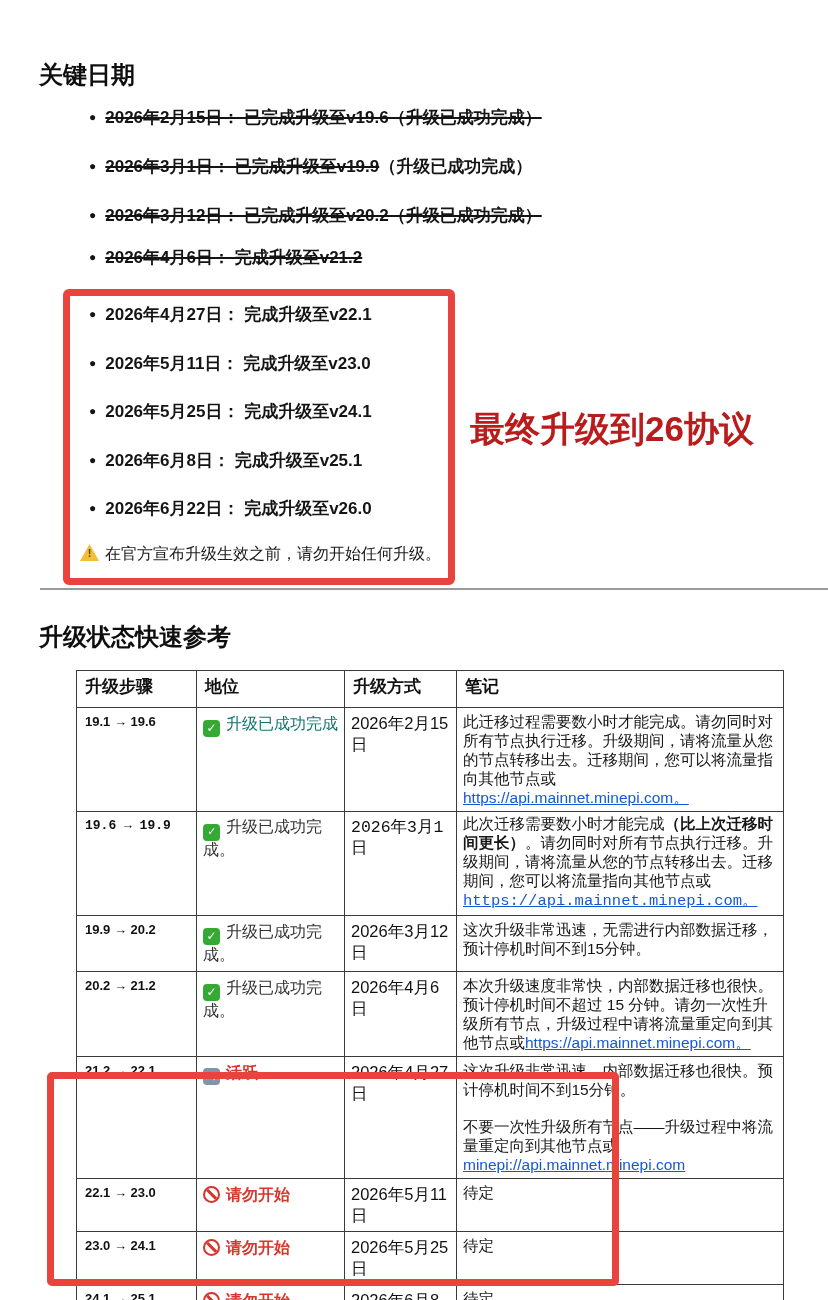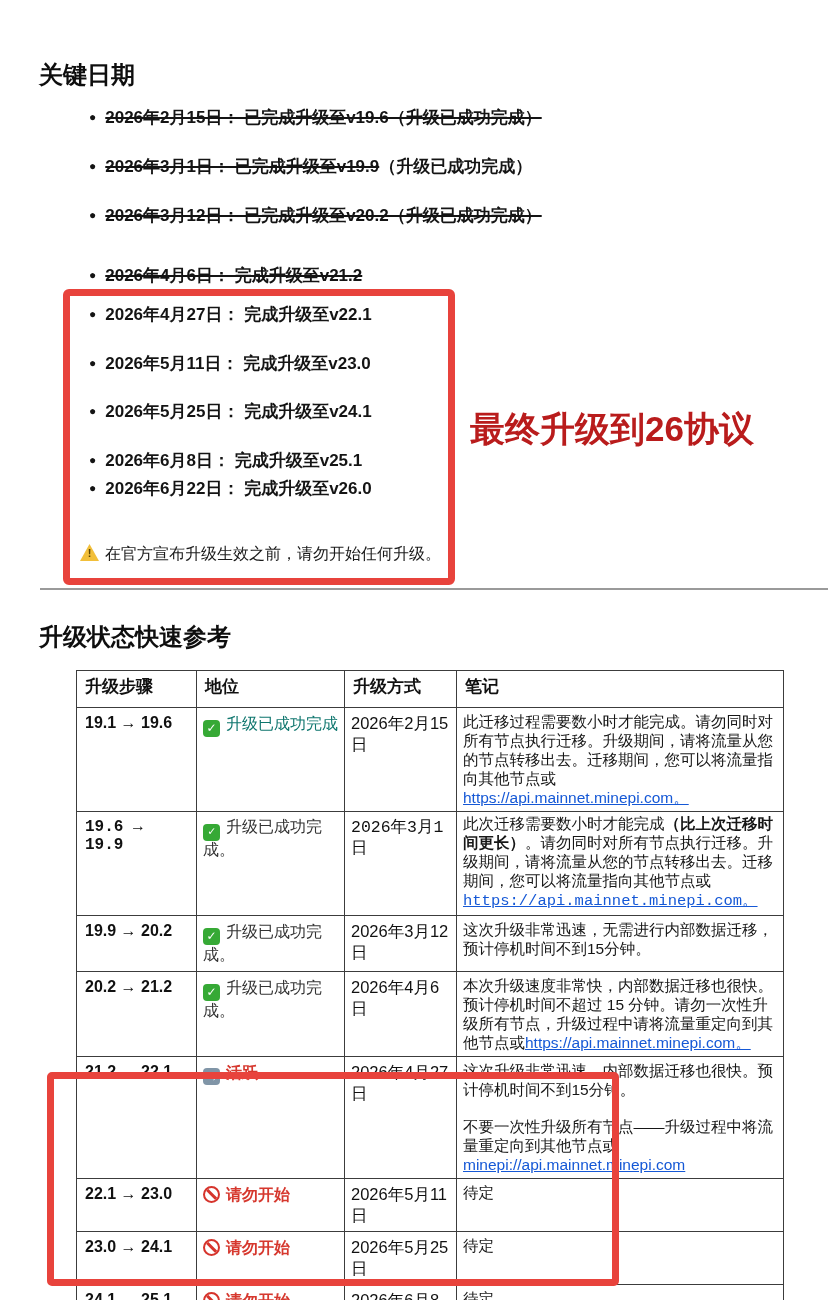--- a/index.html
+++ b/index.html
@@ -27,21 +27,21 @@
   .annotation{position:absolute;left:470px;top:374px;font-size:35px;font-weight:600;color:#b91c1c;white-space:nowrap;}
 
   .divider1{position:absolute;left:40px;right:0;top:556px;height:2px;background:#9a9a9a;}
   .divider2{position:absolute;left:42px;right:0;top:1271px;height:2px;background:#ababab;}
 
   
   .tbl-wrap{position:absolute;left:76px;top:638px;width:707px;}
   table.status{border-collapse:collapse;table-layout:fixed;width:707px;}
   table.status th,table.status td{border:1.7px solid #3c3c3c;vertical-align:top;text-align:left;}
   table.status th{font-size:17px;font-weight:bold;padding:4px 8px;height:28px;color:#111;}
-  td.step-cell{font-size:16px;font-weight:bold;padding:6px 8px;color:#111;}
+  td.step-cell{font-size:13px;font-weight:bold;padding:6px 8px;color:#111;}
   td.status-cell{font-size:16px;padding:6px 6px;line-height:20px;}
   td.date-cell{font-size:16.5px;padding:5px 6px;line-height:21px;color:#111;}
   td.notes-cell{font-size:15.5px;padding:4px 6px;line-height:19px;color:#161616;}
   .badge{display:inline-block;width:17px;height:17px;border-radius:4px;color:#fff;
     font-size:12px;font-weight:bold;text-align:center;line-height:17px;vertical-align:-3px;margin-right:6px;}
   .badge.check{background:#36a935;}
   .badge.arrow{background:#8095a7;font-size:13px;}
   .badge.ban{width:13px;height:13px;border:2.6px solid #d6342c;border-radius:50%;
     background:transparent;position:relative;overflow:hidden;vertical-align:-3px;}
   .ban-slash{position:absolute;left:50%;top:-2px;width:2.6px;height:18px;background:#d6342c;
@@ -56,26 +56,26 @@
 <body>
 
 <div class="page">
 
   <div class="h1">关键日期</div>
 
   <div>
       <div class="bullet" style="top: 75px;"><span class="dot">●</span><span class="struck">2026年2月15日： 已完成升级至v19.6（升级已成功完成）</span></div>
       <div class="bullet" style="top: 123.8px;"><span class="dot">●</span><span class="struck">2026年3月1日： 已完成升级至v19.9</span><span>（升级已成功完成）</span></div>
       <div class="bullet" style="top: 172.6px;"><span class="dot">●</span><span class="struck">2026年3月12日： 已完成升级至v20.2（升级已成功完成）</span></div>
-      <div class="bullet" style="top: 233px;"><span class="dot">●</span><span class="struck">2026年4月6日： 完成升级至v21.2</span></div>
+      <div class="bullet" style="top: 215px;"><span class="dot">●</span><span class="struck">2026年4月6日： 完成升级至v21.2</span></div>
       <div class="bullet" style="top: 272px;"><span class="dot">●</span><span>2026年4月27日： 完成升级至v22.1</span></div>
       <div class="bullet" style="top: 320.6px;"><span class="dot">●</span><span>2026年5月11日： 完成升级至v23.0</span></div>
       <div class="bullet" style="top: 369.2px;"><span class="dot">●</span><span>2026年5月25日： 完成升级至v24.1</span></div>
       <div class="bullet" style="top: 417.8px;"><span class="dot">●</span><span>2026年6月8日： 完成升级至v25.1</span></div>
-      <div class="bullet" style="top: 446px;"><span class="dot">●</span><span>2026年6月22日： 完成升级至v26.0</span></div>
+      <div class="bullet" style="top: 466px;"><span class="dot">●</span><span>2026年6月22日： 完成升级至v26.0</span></div>
     </div>
 
   <div class="redbox1"></div>
 
   <div class="warning-line">
     <span class="warn-tri"><span class="bang">!</span></span><span>在官方宣布升级生效之前，请勿开始任何升级。</span>
   </div>
 
   <div class="annotation">最终升级到26协议</div>
 

